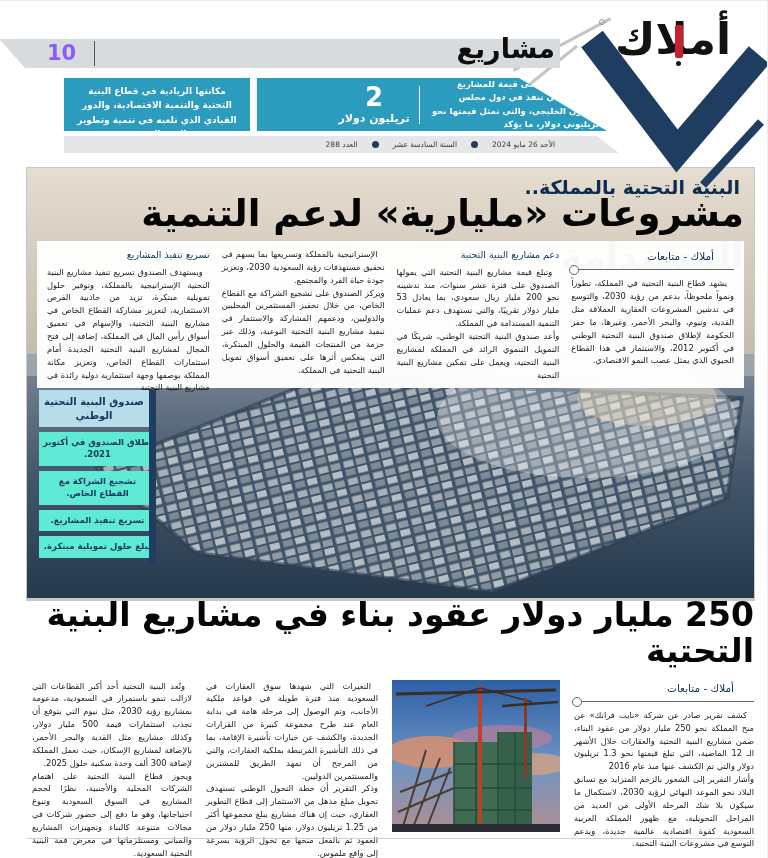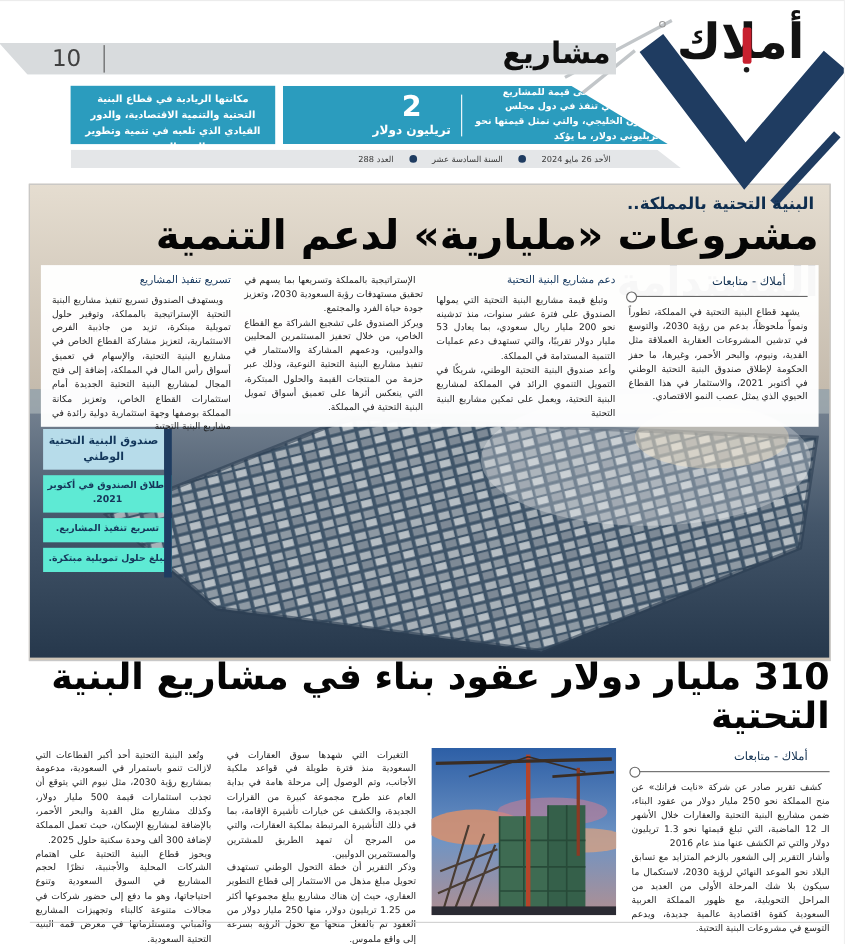--- a/index.html
+++ b/index.html
@@ -10,21 +10,21 @@
   .logo{position:absolute;top:14px;right:14px;width:160px;text-align:center;z-index:5;}
   .logo-text{font-size:44px;font-weight:bold;color:#121212;line-height:1.1;letter-spacing:-1px;}
   .logo-red{position:absolute;top:10px;right:70px;width:8px;height:33px;background:#c8202f;border-radius:2px;}
   .logo-dot{position:absolute;top:46px;right:72px;width:5px;height:5px;background:#1a1a1a;border-radius:50%;}
   .logo-reg{position:absolute;top:4px;left:6px;width:4px;height:4px;border:1px solid #999;border-radius:50%;}
 
   .check-svg{position:absolute;top:26px;right:0;z-index:1;}
 
   .graybar{position:absolute;top:38px;right:207px;left:0;height:29px;background:#d8dbdd;
     clip-path:polygon(0 0,100% 0,100% 100%,26px 100%);z-index:2;}
-  .pageno{position:absolute;top:40px;left:48px;font-size:21px;font-weight:normal;color:#404040;z-index:3;}
+  .pageno{position:absolute;top:40px;left:48px;font-size:21px;font-weight:bold;color:#8b5cf6;z-index:3;}
   .pageno-div{position:absolute;top:40px;left:95px;width:1px;height:25px;background:#555;z-index:3;}
   .section-label{position:absolute;top:32px;right:212px;font-size:27px;font-weight:bold;color:#0e0e0e;z-index:3;}
   .gray-diag{position:absolute;top:42px;right:150px;width:110px;height:3px;background:#c2c6c9;transform:rotate(-28deg);z-index:1;}
 
   .teal{background:#2b9cbe;color:#fff;position:absolute;top:77px;z-index:2;}
   .teal-left{right:517px;left:65px;height:53px;padding:6px 10px;box-sizing:border-box;
     font-size:9px;font-weight:bold;line-height:1.6;text-align:center;}
   .teal-right{right:160px;width:350px;height:53px;
     clip-path:polygon(0 0,calc(100% - 88px) 0,100% 100%,0 100%);
     display:flex;align-items:center;box-sizing:border-box;padding-right:8px;}
@@ -36,21 +36,21 @@
 
   .datestrip{position:absolute;top:135px;right:148px;left:65px;height:17px;background:#e4e6e8;
     clip-path:polygon(0 0,calc(100% - 22px) 0,100% 100%,0 100%);
     display:flex;align-items:center;gap:14px;padding-right:64px;box-sizing:border-box;z-index:2;
     font-size:7.5px;color:#3a3a3a;}
   .sep-dot{width:7px;height:7px;border-radius:50%;background:#1f3c61;flex:0 0 auto;}
 
   
   .art1{position:absolute;top:166px;right:12px;left:27px;height:432px;border:1px solid #c8c8c8;overflow:hidden;background:#cfc6b8;}
   .art1 .photo{position:absolute;inset:0;}
-  .kicker{position:absolute;top:8px;right:14px;font-size:15px;font-weight:bold;color:#0e2d4e;z-index:2;}
+  .kicker{position:absolute;top:8px;right:14px;font-size:19px;font-weight:bold;color:#0e2d4e;z-index:2;}
   .headline1{position:absolute;top:25px;right:10px;left:8px;text-align:right;font-size:37px;font-weight:bold;
     color:#050505;letter-spacing:-1px;z-index:2;line-height:1.15;}
   .panel{position:absolute;top:73px;right:10px;left:10px;height:147px;background:rgba(255,255,255,.97);
     z-index:2;display:flex;gap:12px;padding:7px 10px;box-sizing:border-box;}
   .col{flex:1 1 0;font-size:8.3px;line-height:1.55;color:#1c1c1c;text-align:justify;}
   .col p{margin:0;white-space:pre-line;text-indent:7px;}
   .byline{font-size:10.5px;font-weight:normal;color:#0e2d4e;text-align:right;padding-right:20px;}
   .rule{position:relative;border-bottom:1.5px solid #666;margin:5px 0 7px;}
   .rule::after{content:"";position:absolute;left:-2px;top:-4px;width:8px;height:8px;border:1.5px solid #666;
     border-radius:50%;background:#fff;}
@@ -149,48 +149,49 @@
       <rect x="680" y="170" width="26" height="5" fill="#9aa3aa"></rect>
     </svg>
 
     <div class="kicker">البنية التحتية بالمملكة..</div>
     <div class="headline1">مشروعات «مليارية» لدعم التنمية المستدامة</div>
 
     <div class="panel">
       <div class="col">
         <div class="byline">أملاك - متابعات</div>
         <div class="rule"></div>
-        <p>يشهد قطاع البنية التحتية في المملكة، تطوراً ونمواً ملحوظاً، بدعم من رؤية 2030، والتوسع في تدشين المشروعات العقارية العملاقة مثل القدية، ونيوم، والبحر الأحمر، وغيرها، ما حفز الحكومة لإطلاق صندوق البنية التحتية الوطني في أكتوبر 2021، والاستثمار في هذا القطاع الحيوي الذي يمثل عصب النمو الاقتصادي.</p>
+        <p>يشهد قطاع البنية التحتية في المملكة، تطوراً ونمواً ملحوظاً، بدعم من رؤية 2030، والتوسع في تدشين المشروعات العقارية العملاقة مثل القدية، ونيوم، والبحر الأحمر، وغيرها، ما حفز الحكومة لإطلاق صندوق البنية التحتية الوطني في أكتوبر 2012، والاستثمار في هذا القطاع الحيوي الذي يمثل عصب النمو الاقتصادي.</p>
       </div>
       <div class="col">
         <div class="subhead">دعم مشاريع البنية التحتية</div>
         <p>وتبلغ قيمة مشاريع البنية التحتية التي يمولها الصندوق على فترة عشر سنوات، منذ تدشينه نحو 200 مليار ريال سعودي، بما يعادل 53 مليار دولار تقريبًا، والتي تستهدف دعم عمليات التنمية المستدامة في المملكة.
 وأعد صندوق البنية التحتية الوطني، شريكًا في التمويل التنموي الرائد في المملكة لمشاريع البنية التحتية، ويعمل على تمكين مشاريع البنية التحتية</p>
       </div>
       <div class="col">
         <p>الإستراتيجية بالمملكة وتسريعها بما يسهم في تحقيق مستهدفات رؤية السعودية 2030، وتعزيز جودة حياة الفرد والمجتمع.
 ويركز الصندوق على تشجيع الشراكة مع القطاع الخاص، من خلال تحفيز المستثمرين المحليين والدوليين، ودعمهم المشاركة والاستثمار في تنفيذ مشاريع البنية التحتية النوعية، وذلك عبر حزمة من المنتجات القيمة والحلول المبتكرة، التي ينعكس أثرها على تعميق أسواق تمويل البنية التحتية في المملكة.</p>
       </div>
       <div class="col">
         <div class="subhead">تسريع تنفيذ المشاريع</div>
         <p>ويستهدف الصندوق تسريع تنفيذ مشاريع البنية التحتية الإستراتيجية بالمملكة، وتوفير حلول تمويلية مبتكرة، تزيد من جاذبية الفرص الاستثمارية، لتعزيز مشاركة القطاع الخاص في مشاريع البنية التحتية، والإسهام في تعميق أسواق رأس المال في المملكة، إضافة إلى فتح المجال لمشاريع البنية التحتية الجديدة أمام استثمارات القطاع الخاص، وتعزيز مكانة المملكة بوصفها وجهة استثمارية دولية رائدة في مشاريع البنية التحتية</p>
       </div>
     </div>
 
     <div class="factbox">
       <div class="fact-strip"></div>
       <div class="fact-title">صندوق البنية التحتية الوطني</div>
       <div class="fact-item">إطلاق الصندوق في أكتوبر 2021.</div>
+      <div class="fact-item">تشجيع الشراكة مع القطاع الخاص.</div>
       <div class="fact-item">تسريع تنفيذ المشاريع.</div>
       <div class="fact-item">يبلغ حلول تمويلية مبتكرة.</div>
     </div>
   </div>
 
   <div class="art2">
-    <div class="headline2">310 مليار دولار عقود بناء في مشاريع البنية التحتية</div>
+    <div class="headline2">250 مليار دولار عقود بناء في مشاريع البنية التحتية</div>
 
     <div class="art2-cols">
       <div class="colA col2t">
         <div class="byline">أملاك - متابعات</div>
         <div class="rule"></div>
         <p>كشف تقرير صادر عن شركة «نايت فرانك» عن منح المملكة نحو 250 مليار دولار من عقود البناء، ضمن مشاريع البنية التحتية والعقارات خلال الأشهر الـ 12 الماضية، التي تبلغ قيمتها نحو 1.3 تريليون دولار والتي تم الكشف عنها منذ عام 2016
 وأشار التقرير إلى الشعور بالزخم المتزايد مع تسابق البلاد نحو الموعد النهائي لرؤية 2030، لاستكمال ما سيكون بلا شك المرحلة الأولى من العديد من المراحل التحويلية، مع ظهور المملكة العربية السعودية كقوة اقتصادية عالمية جديدة، ويدعم التوسع في مشروعات البنية التحتية.</p>
       </div>
 
       <svg class="photo2" width="168" height="152" viewBox="0 0 168 152" preserveAspectRatio="none">

